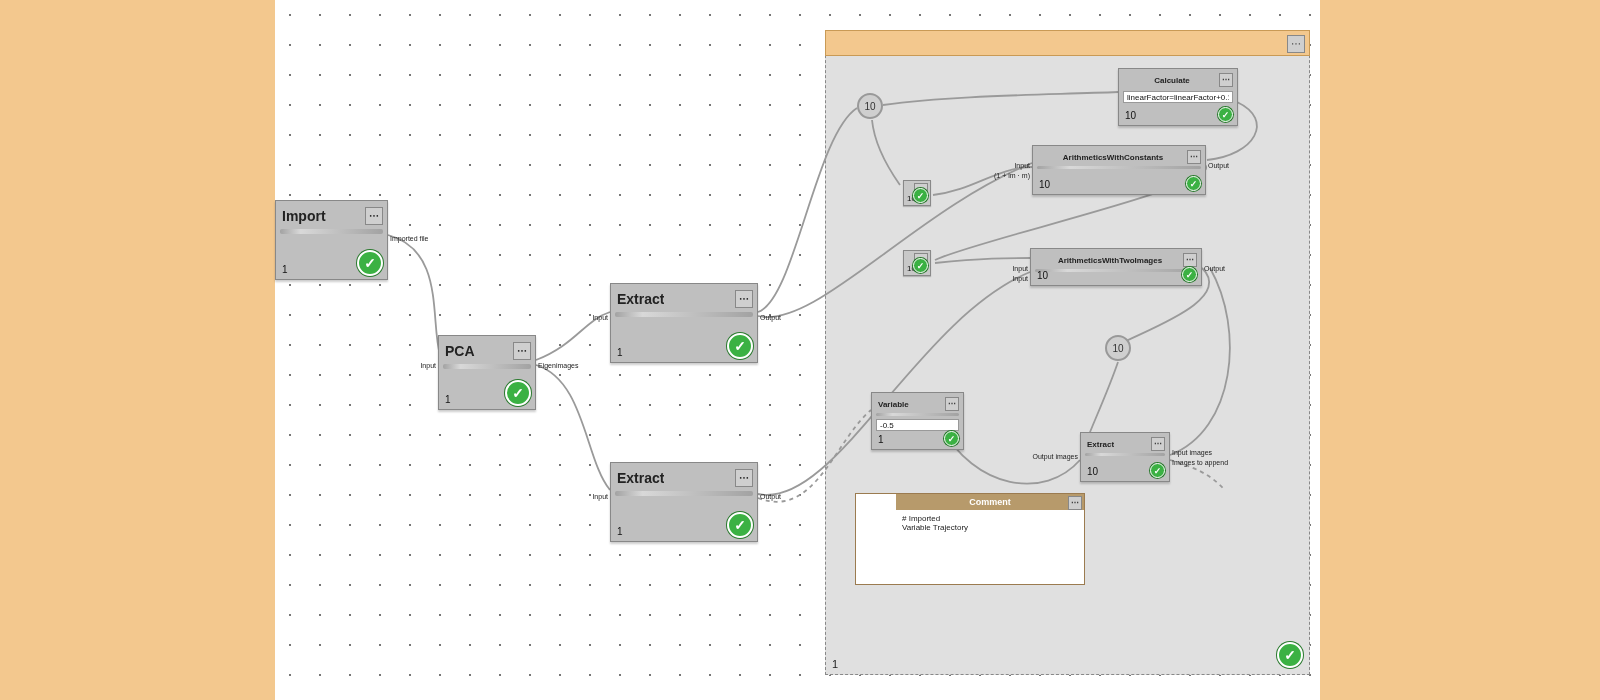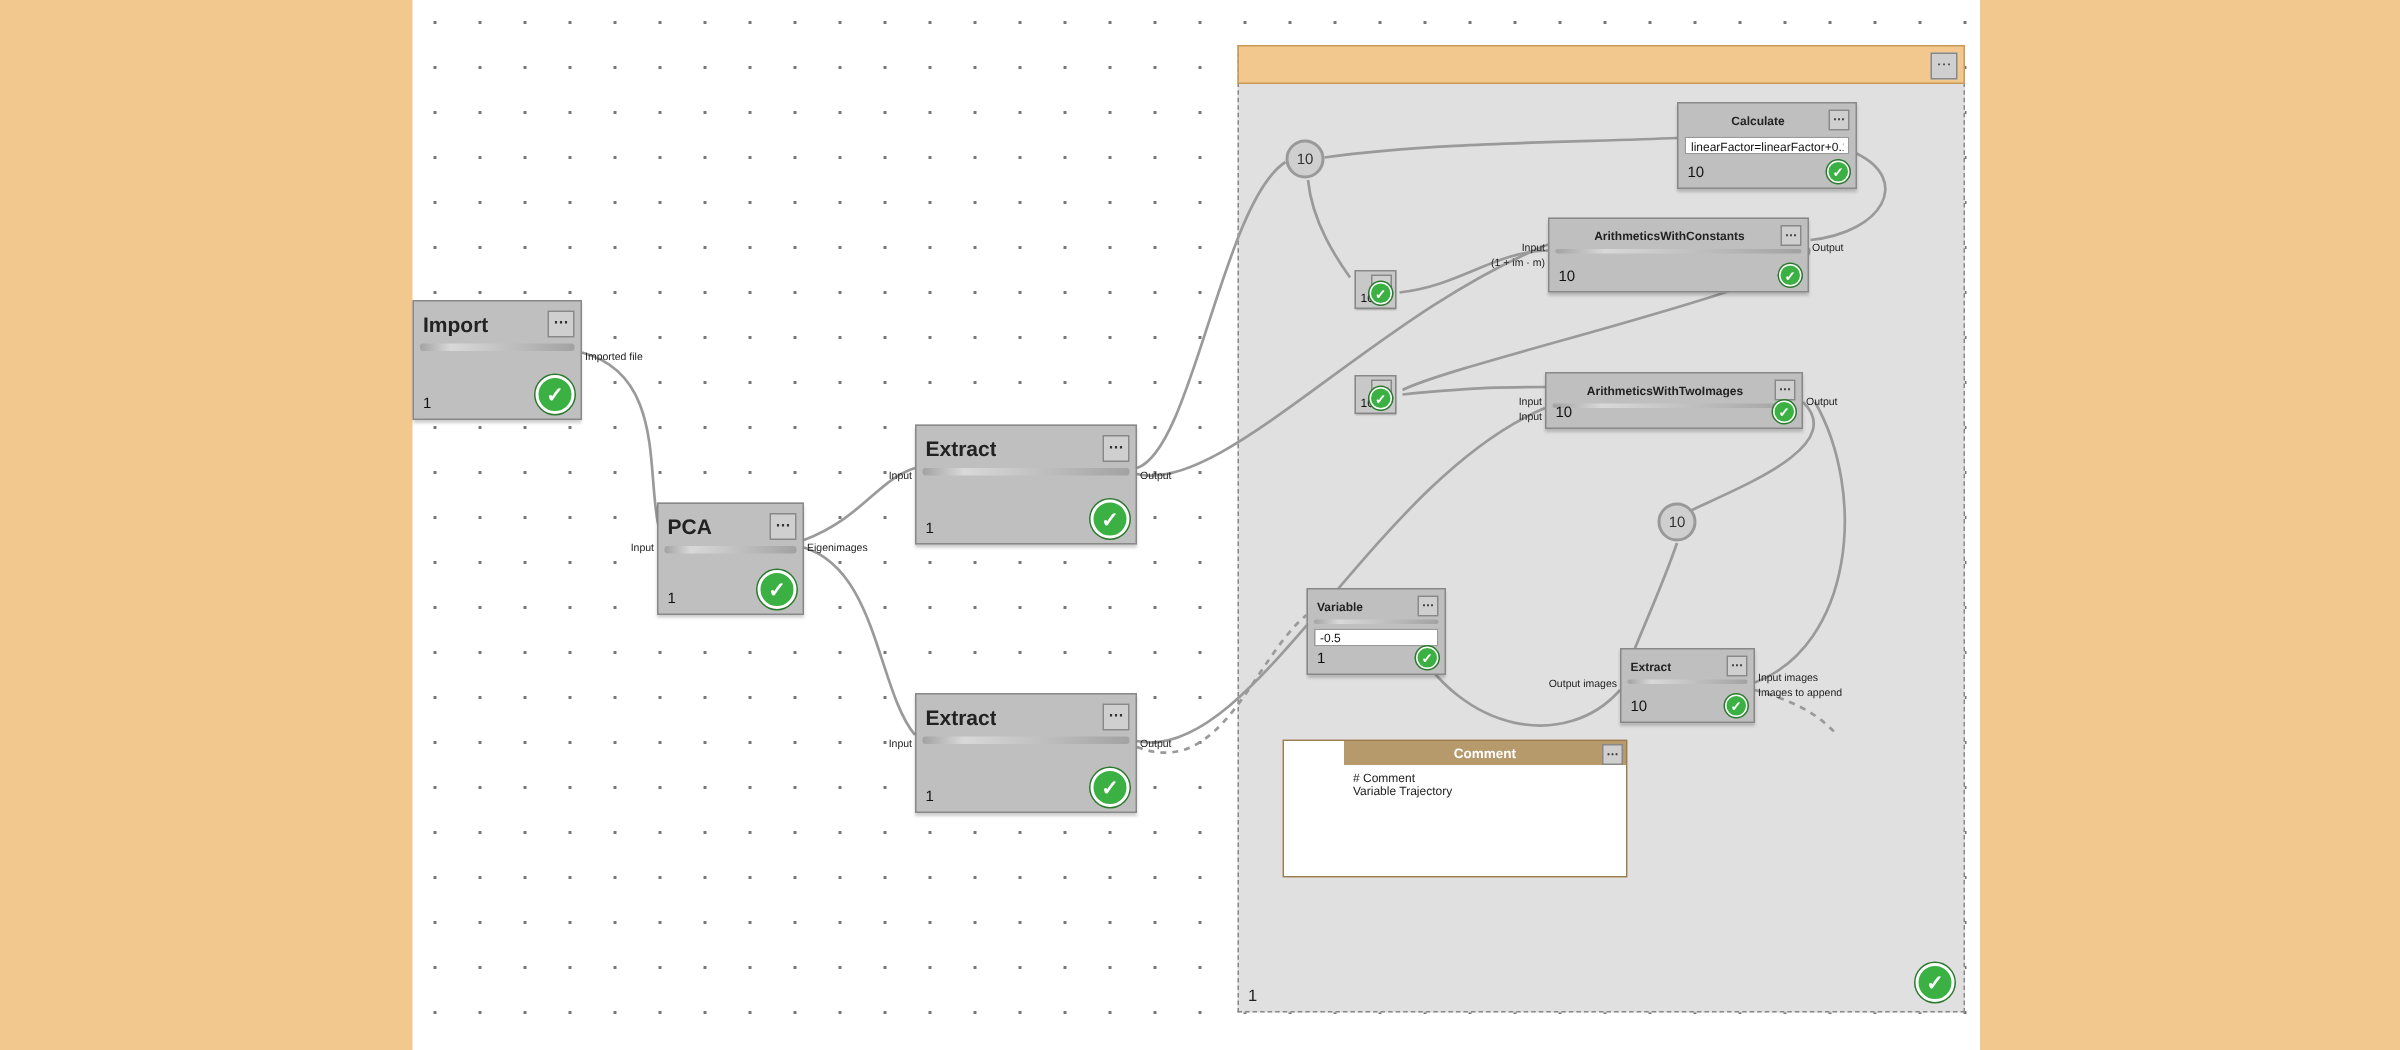--- a/index.html
+++ b/index.html
@@ -302,19 +302,19 @@
       <span class="count">10</span>
       <span class="check small">✓</span>
     </div>
 
     <div class="comment" style="left:580px; top:493px; width:230px; height:92px;">
       <div class="titlebar">
         <span>Comment</span>
         <span class="options-btn small">⋯</span>
       </div>
       <div class="body">
-        <span class="line"># Comment</span>
+        <span class="line"># Imported</span>
         <span class="line">Variable Trajectory</span>
       </div>
     </div>
 
   </div>
 </div>
 
 </body></html>

